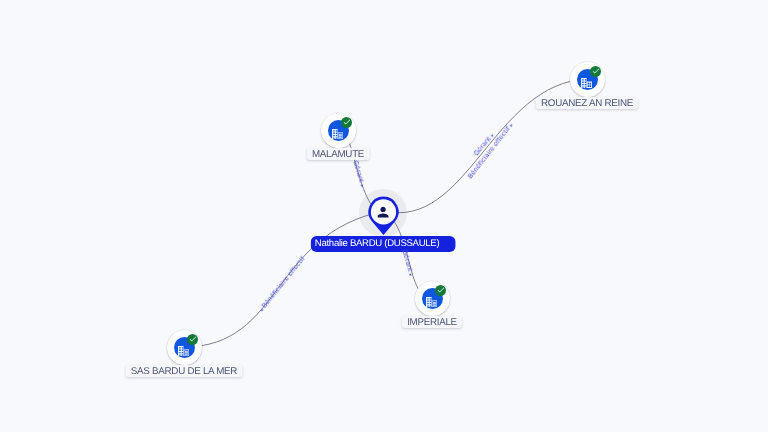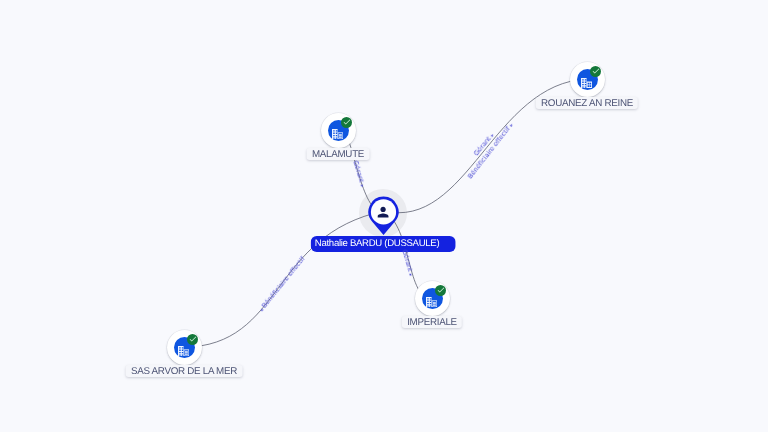--- a/index.html
+++ b/index.html
@@ -115,21 +115,21 @@
         <path d="M12 9 h10 v12 H12 Z"></path>
         <path d="M13.3 10.3 h7.4 v9.4 h-7.4 Z" fill="#1157e2"></path>
         <path d="M14.4 11.7 h5.2 v1.5 h-5.2 Z M14.4 14.25 h5.2 v1.5 h-5.2 Z M14.4 16.8 h5.2 v1.5 h-5.2 Z"></path>
       </svg>
     </div>
     <div class="badge">
       <svg viewBox="-1 -1 26 26" width="9.8" height="9.8" fill="#d2f2de">
           <path d="M9 16.2L4.8 12l-1.4 1.4L9 19 21 7l-1.4-1.4L9 16.2z"></path>
         </svg>
     </div>
-    <div class="nlabel" style="top:17.6px">SAS ARVOR DE LA MER</div>
+    <div class="nlabel" style="top:17.6px">SAS BARDU DE LA MER</div>
   </div>
 
   <div class="node" style="left:383px;top:211px">
     <div class="pn-pin">
       <svg width="31" height="39.2" viewBox="0 0 31 39.2">
         <path fill="#1422e0" d="M15.5 0.6 A15.1 15.1 0 0 0 4.04 25.53 L15.5 38.9 L26.96 25.53 A15.1 15.1 0 0 0 15.5 0.6 Z"></path>
         <circle cx="15.5" cy="15.9" r="12.6" fill="#fdfdff"></circle>
       </svg>
       <svg width="16.2" height="16.2" viewBox="0 0 24 24" style="position:absolute;left:7.4px;top:8.8px">
         <path fill="#111a55" d="M12 12c2.21 0 4-1.79 4-4s-1.79-4-4-4-4 1.79-4 4 1.79 4 4 4zm0 2c-2.67 0-8 1.34-8 4v2h16v-2c0-2.66-5.33-4-8-4z"></path>

